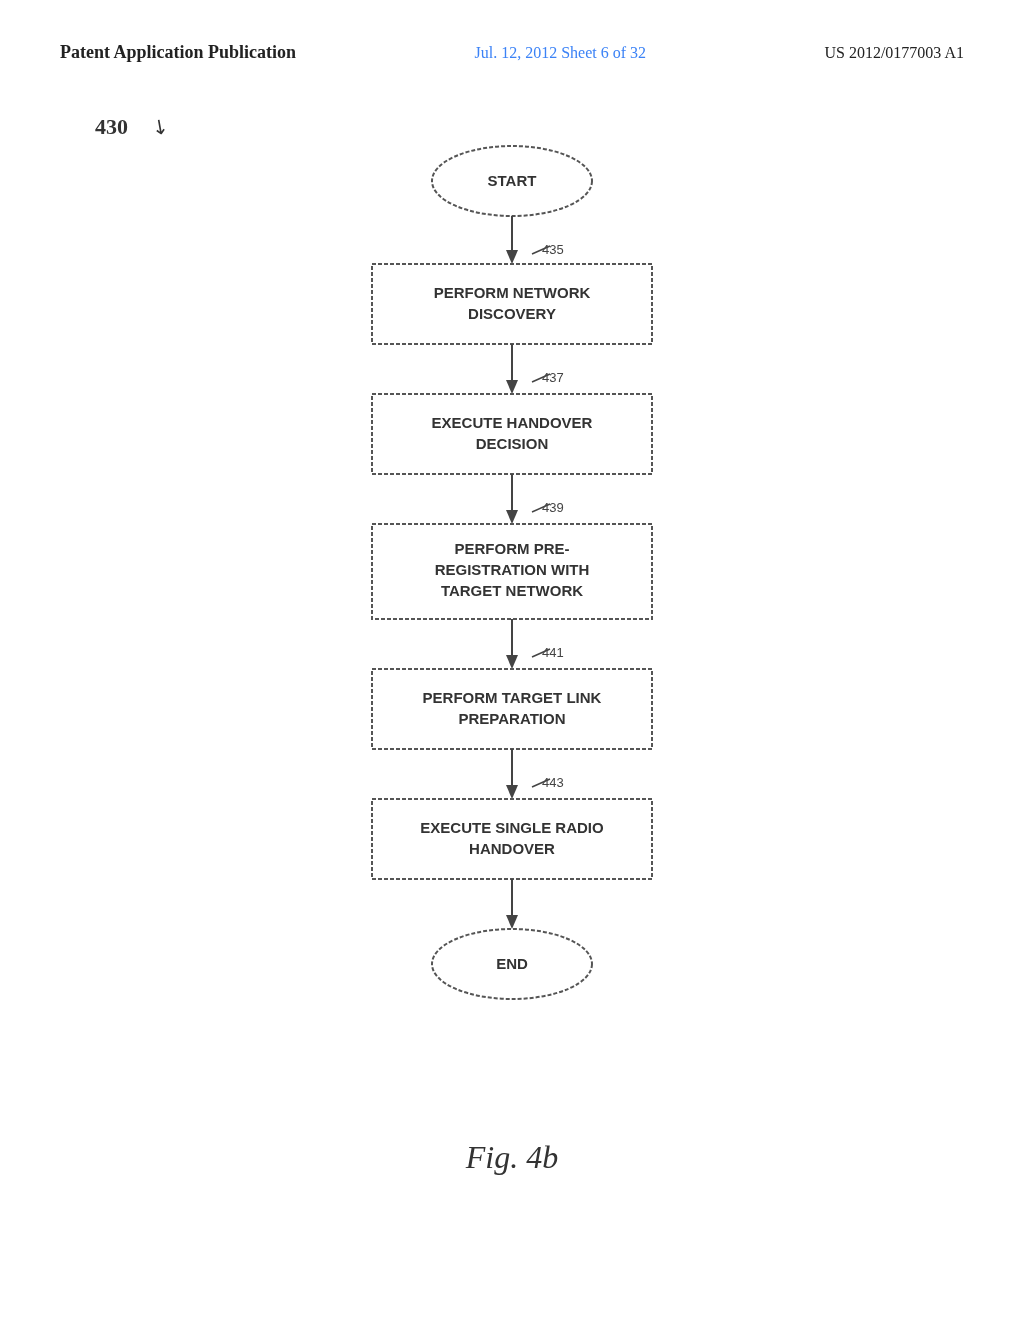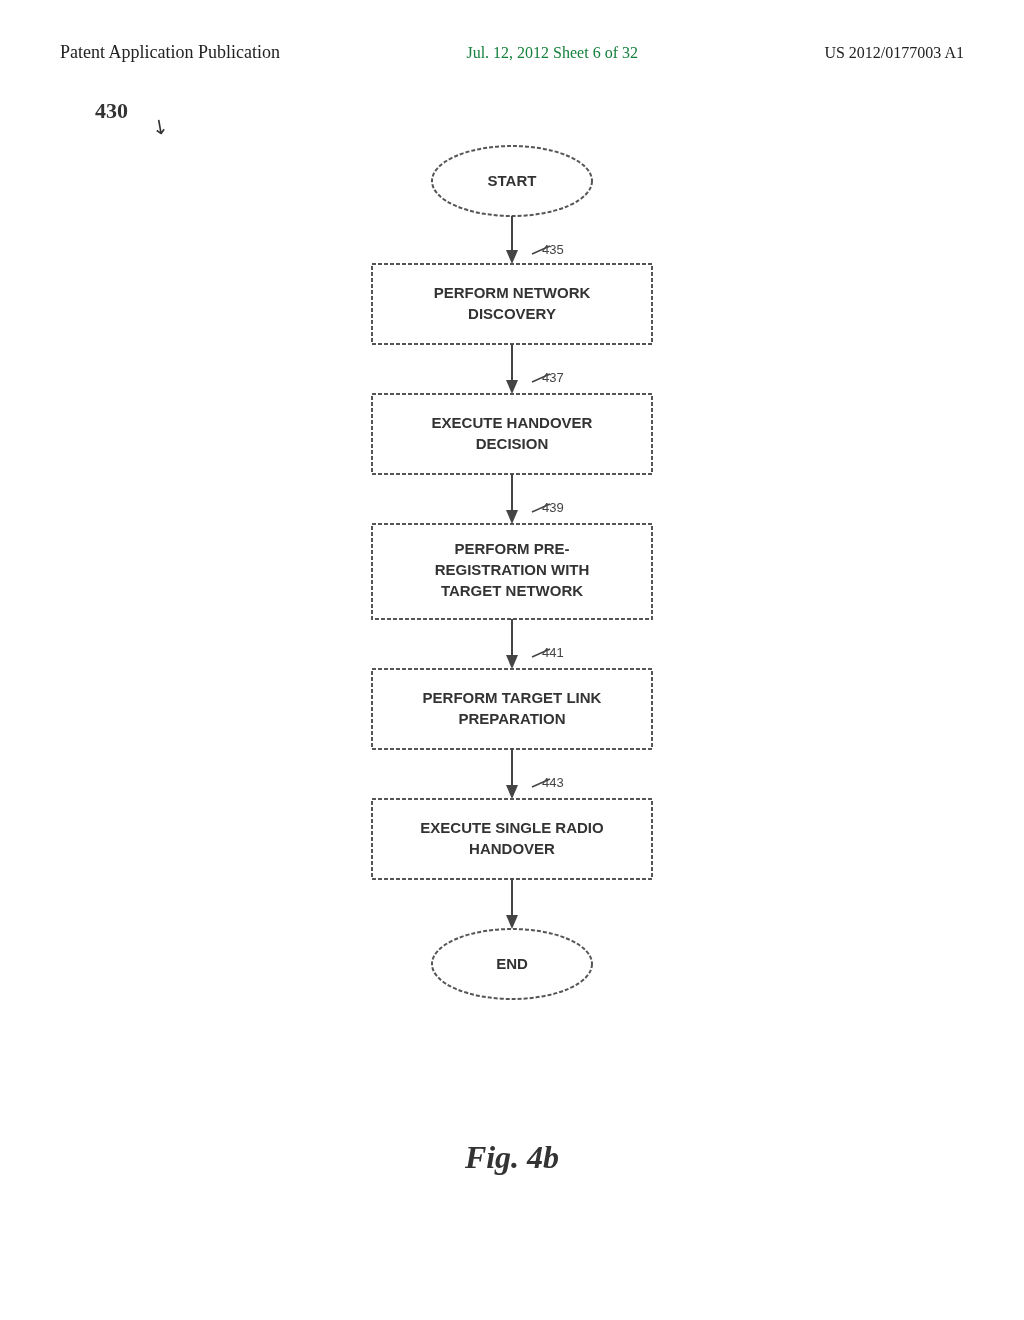--- a/index.html
+++ b/index.html
@@ -15,28 +15,28 @@
     .page-header {
       display: flex;
       justify-content: space-between;
       align-items: flex-start;
       padding: 40px 60px 20px 60px;
       border-bottom: none;
     }
 
     .header-left {
       font-size: 18px;
-      font-weight: normal;
+      font-weight: bold;
       color: #222;
       line-height: 1.4;
     }
 
     .header-center {
       font-size: 16px;
-      color: #15803d;
+      color: #3b82f6;
       text-align: right;
       line-height: 1.6;
     }
 
     .header-right {
       font-size: 16px;
       color: #222;
       text-align: center;
       line-height: 1.6;
     }
@@ -56,37 +56,37 @@
       margin-top: 10px;
     }
 
     .fig-caption {
       position: absolute;
       bottom: 60px;
       left: 50%;
       transform: translateX(-50%);
       font-size: 32px;
       font-style: italic;
-      font-weight: bold;
+      font-weight: normal;
       color: #333;
       font-family: 'Times New Roman', Times, serif;
     }
   </style>
 </head>
 <body>
 
 <div class="page-header">
   <div class="header-left">Patent Application Publication</div>
   <div class="header-center">Jul. 12, 2012   Sheet 6 of 32</div>
   <div class="header-right">US 2012/0177003 A1</div>
 </div>
 
 <div class="diagram-container">
 
-  <div style="position:absolute; top:12px; left:95px; font-size:22px; font-weight:bold; color:#333;">430</div>
+  <div style="position:absolute; top:28px; left:95px; font-size:22px; font-weight:bold; color:#333;">430</div>
 
   <div style="position:absolute; top:28px; left:152px; font-size:20px; color:#333; transform:rotate(35deg);">↘</div>
 
   <svg class="flowchart-svg" width="600" height="1080" viewBox="0 0 600 1080" style="margin-top:0px;">
 
     <defs>
       <style>
         .node-rect {
           fill: none;
           stroke: #555;

